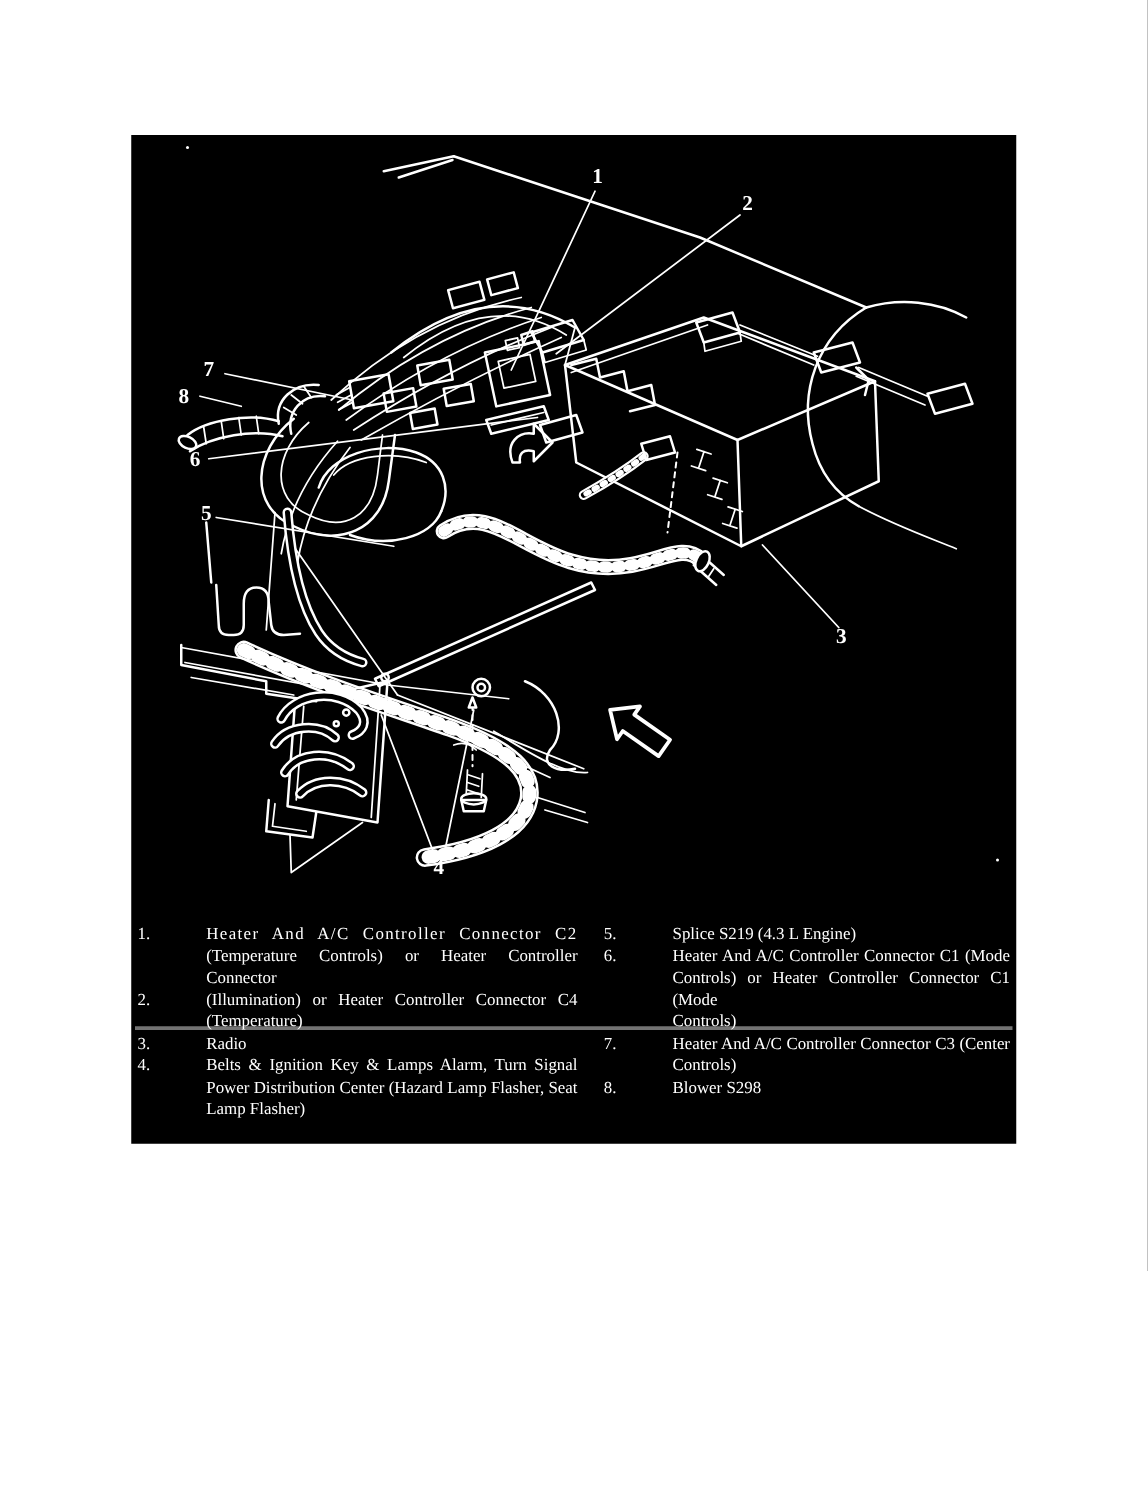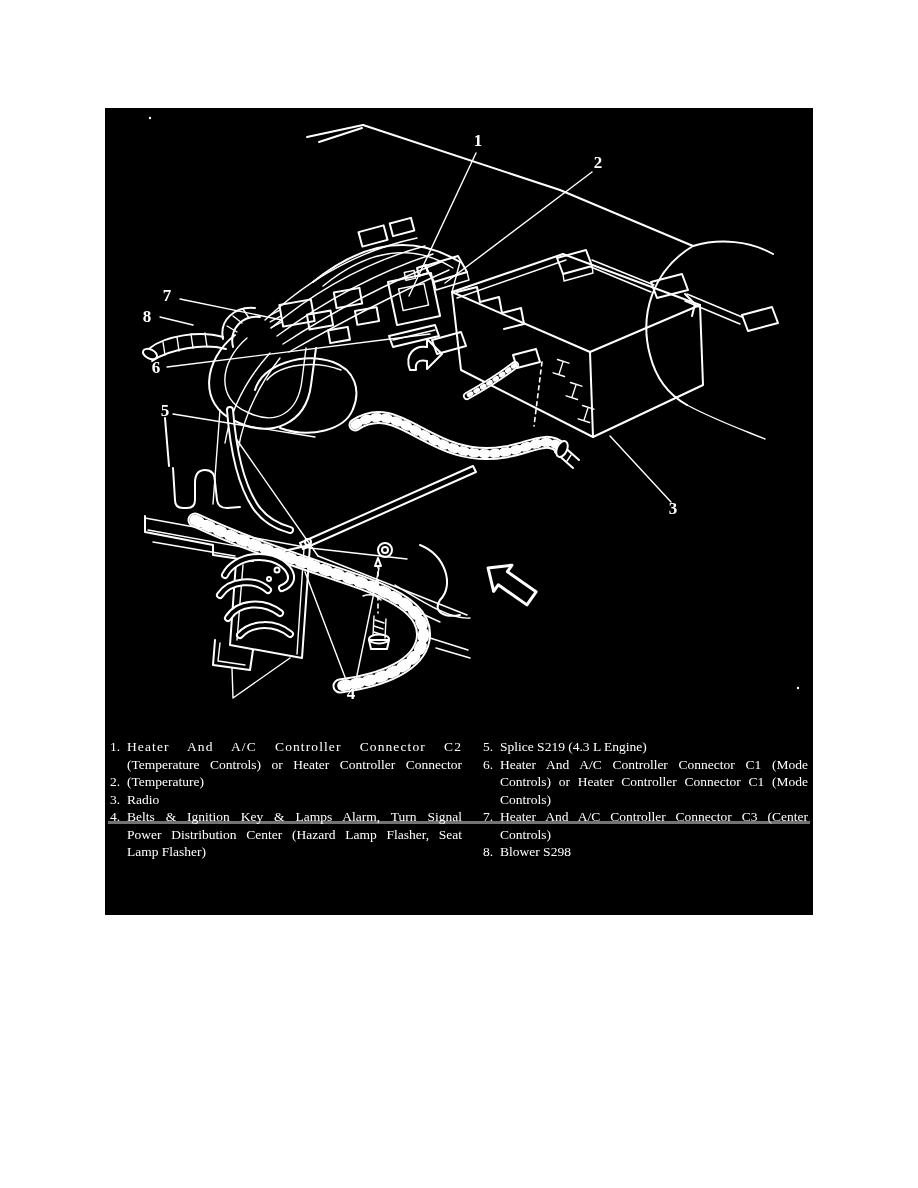--- a/index.html
+++ b/index.html
@@ -38,21 +38,21 @@
   .legend {
     position:absolute; left:0; top:630px; width:708px; color:#ffffff;
     font-size:13.5px;
   }
   .legend-cols { display:flex; }
   .col-left  { width:352px; margin-left:5px;  flex:none; }
   .col-right { width:325px; margin-left:21px; flex:none; }
   .legend-item { display:flex; }
   .legend-num { width:17px; flex:none; line-height:17.5px; }
   .legend-lines { flex:1; min-width:0; }
-  .legend-line { line-height:17.5px; white-space:nowrap; }
+  .legend-line { line-height:17.5px; white-space:nowrap;margin-left:38px; }
   .jline { text-align:justify; text-align-last:justify; white-space:normal; }
   .jwide { letter-spacing:1.1px; }
   .artifact {
     position:absolute; left:3px; top:713px; width:702px; height:2.5px;
     background:rgba(255,255,255,0.45);
   }
 </style>
 </head>
 <body>
 
@@ -323,20 +323,21 @@
             <span class="legend-num">1.</span>
             <div class="legend-lines">
               <div class="legend-line jline jwide">Heater And A/C Controller Connector C2</div>
               <div class="legend-line jline">(Temperature Controls) or Heater Controller Connector</div>
             </div>
           </div>
 
           <div class="legend-item">
             <span class="legend-num">2.</span>
             <div class="legend-lines">
+              <div class="legend-line jline">(Illumination) or Heater Controller Connector C4</div>
               <div class="legend-line">(Temperature)</div>
             </div>
           </div>
 
           <div class="legend-item">
             <span class="legend-num">3.</span>
             <div class="legend-lines">
               <div class="legend-line">Radio</div>
             </div>
           </div>

